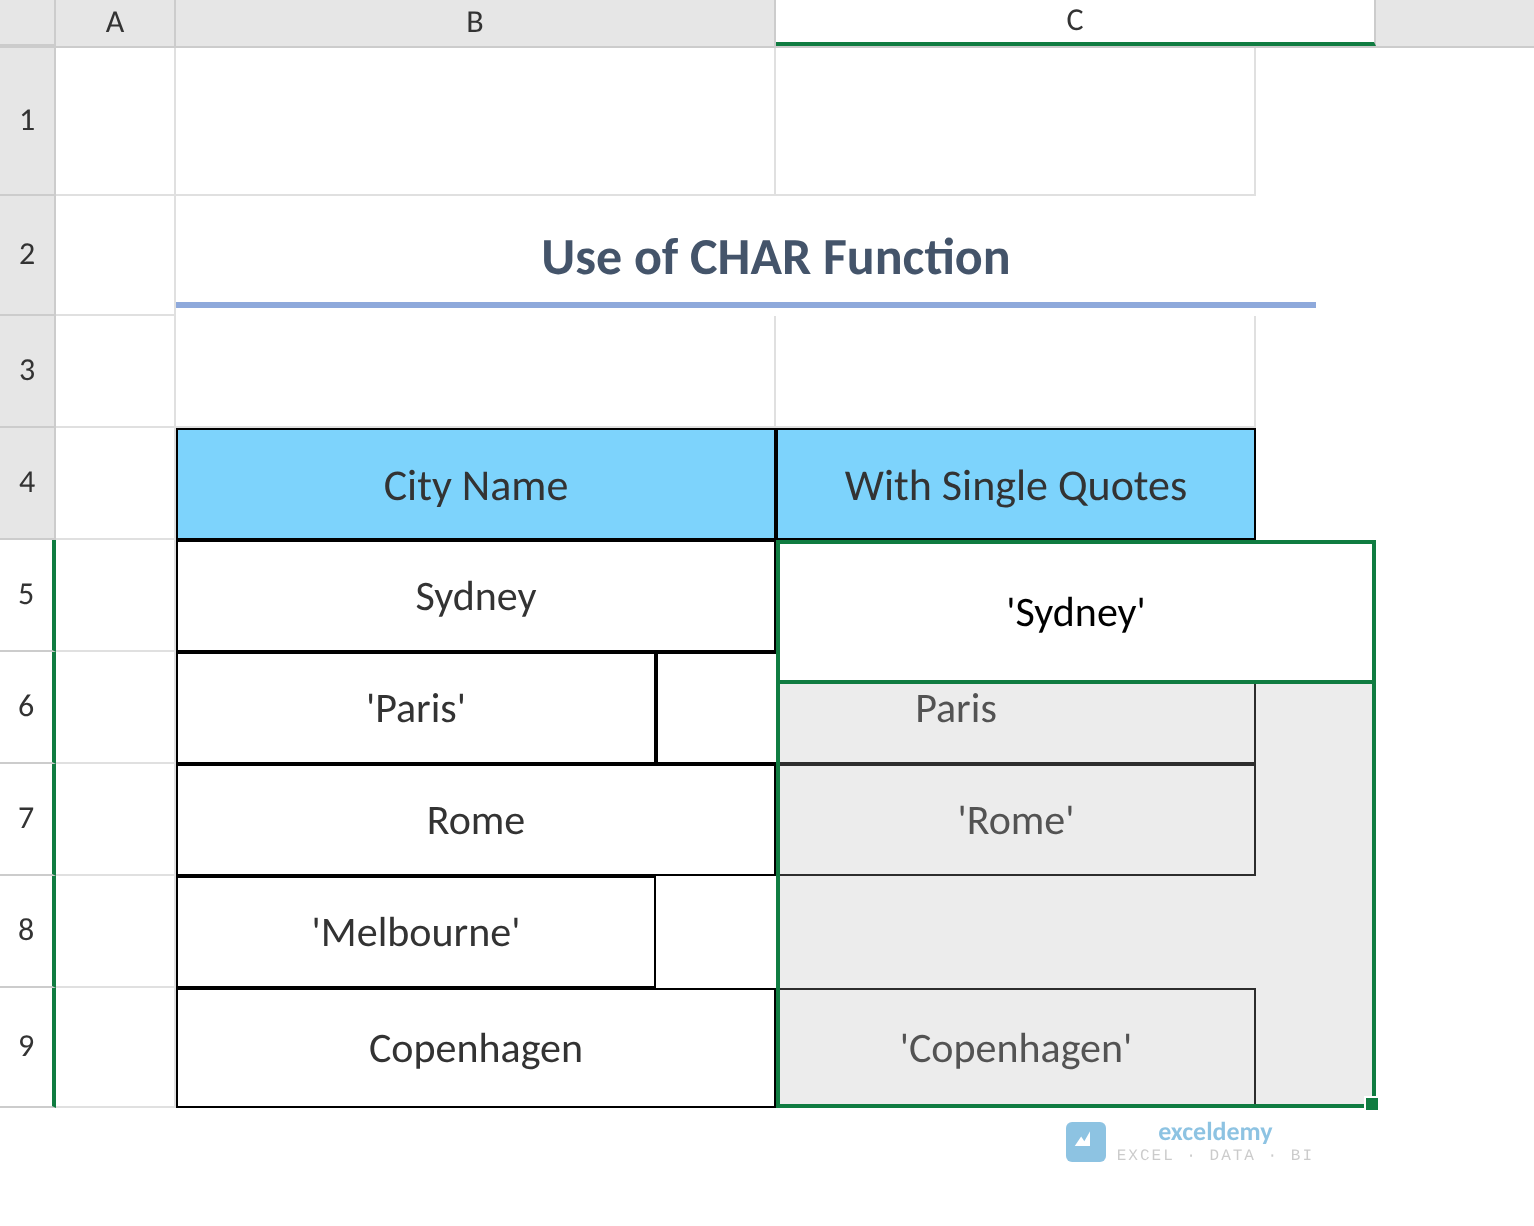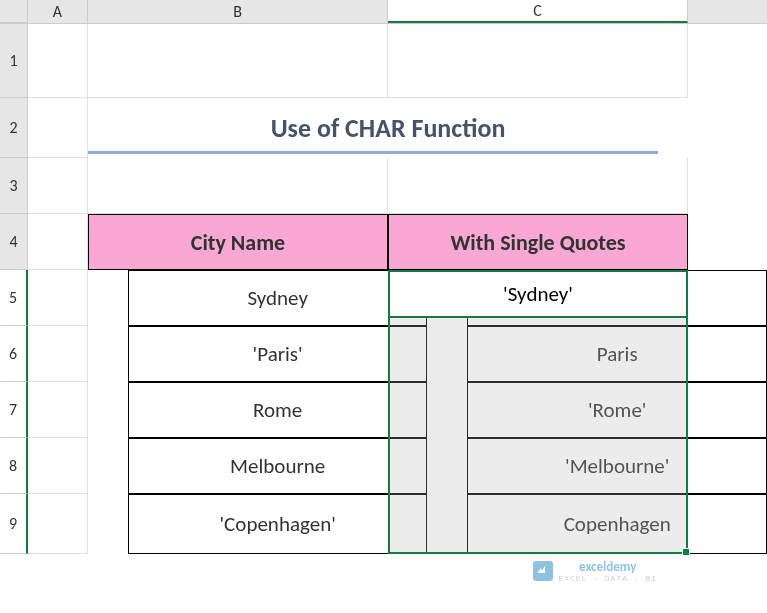--- a/index.html
+++ b/index.html
@@ -70,21 +70,21 @@
       border-right: 1px solid #e0e0e0;
       border-bottom: 1px solid #e0e0e0;
       display: flex;
       align-items: center;
       justify-content: center;
       font-size: 20px;
       color: #333;
     }
     .c-a { width: 60px; }
     .c-b { width: 300px; }
-    .c-c { width: 300px; }
+    .c-c { width: 240px; }
     .r1 { height: 74px; }
     .r2 { height: 60px; }
     .r3 { height: 56px; }
     .r4 { height: 56px; }
     .r5 { height: 56px; }
     .r6 { height: 56px; }
     .r7 { height: 56px; }
     .r8 { height: 56px; }
     .r9 { height: 60px; }
     .title-cell {
@@ -100,46 +100,45 @@
     }
     .title-underline {
       position: absolute;
       bottom: 4px;
       left: 0;
       right: 30px;
       height: 3px;
       background: #8ea9db;
     }
     .table-header {
-      background: #f9a8d4;
-      font-weight: bold;
+      background: #7dd3fc;
+      font-weight: normal;
       font-size: 22px;
       border: 1px solid #000;
     }
     .table-cell {
       border: 1px solid #000;
       font-size: 21px;
-      margin-left: 40px;
     }
     .selected-area {
       position: absolute;
       top: 270px;
       left: 388px;
       width: 300px;
       height: 284px;
       border: 2px solid #107c41;
       pointer-events: none;
       background: rgba(180,180,180,0.25);
     }
     .active-cell {
       position: absolute;
       top: 270px;
       left: 388px;
       width: 300px;
-      height: 48px;
+      height: 72px;
       background: #fff;
       border: 2px solid #107c41;
       pointer-events: none;
       display: flex;
       align-items: center;
       justify-content: center;
       font-size: 21px;
     }
     .fill-handle {
       position: absolute;
@@ -251,29 +250,28 @@
   <div class="row r7">
     <div class="row-header active">7</div>
     <div class="cell c-a"></div>
     <div class="cell c-b table-cell">Rome</div>
     <div class="cell c-c table-cell">'Rome'</div>
   </div>
 
   <div class="row r8">
     <div class="row-header active">8</div>
     <div class="cell c-a"></div>
-    <div class="cell c-b table-cell">Melbourne</div>
     <div class="cell c-c table-cell">'Melbourne'</div>
   </div>
 
   <div class="row r9">
     <div class="row-header active">9</div>
     <div class="cell c-a"></div>
+    <div class="cell c-b table-cell">Copenhagen</div>
     <div class="cell c-c table-cell">'Copenhagen'</div>
-    <div class="cell c-b table-cell">Copenhagen</div>
   </div>
 
   <div class="selected-area">
     <div class="fill-handle"></div>
   </div>
   <div class="active-cell">
     <span>'Sydney'</span>
   </div>
 
   <div class="watermark">

